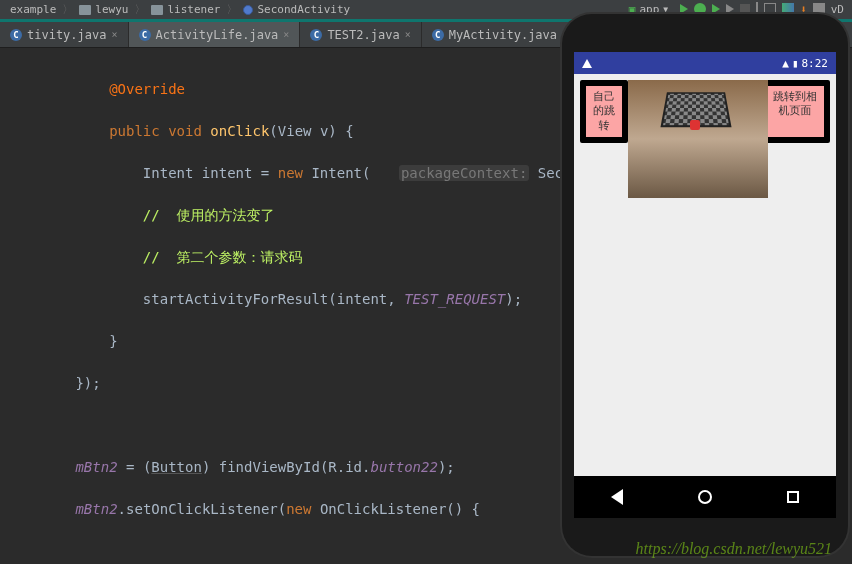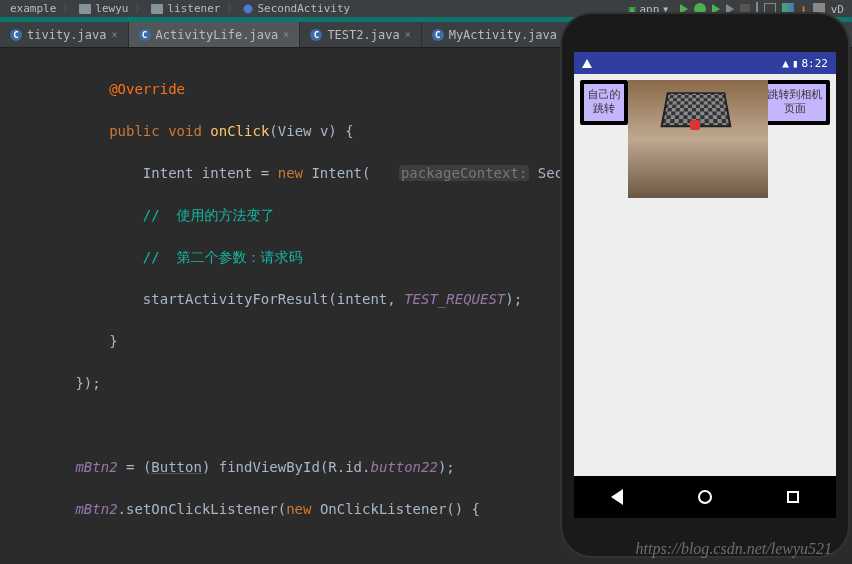--- a/index.html
+++ b/index.html
@@ -14,21 +14,21 @@
       position: relative;
     }
     .breadcrumb {
       background: #3c3f41;
       height: 22px;
       display: flex;
       align-items: center;
       padding: 0 4px;
       color: #bbbbbb;
       font-size: 11px;
-      border-bottom: 5px solid #0f766e;
+      border-bottom: 3px solid #0f766e;
     }
     .breadcrumb-item {
       display: flex;
       align-items: center;
       padding: 0 6px;
     }
     .breadcrumb-item .folder-icon {
       width: 12px;
       height: 10px;
       background: #87939a;
@@ -116,21 +116,21 @@
       color: #888;
       font-size: 10px;
     }
     .editor {
       padding: 10px 8px;
       line-height: 21px;
       font-size: 14px;
       white-space: pre;
     }
     .kw { color: #cc7832; }
-    .comment { color: #14b8a6; }
+    .comment { color: #bef264; }
     .annotation { color: #f97316; }
     .method { color: #ffc66d; }
     .field { color: #9876aa; font-style: italic; }
     .hint {
       background: rgba(100,100,100,0.3);
       color: #787878;
       padding: 0 2px;
       border-radius: 3px;
       font-style: normal;
       margin-left: 20px;
@@ -186,22 +186,22 @@
       background: #eee;
       height: calc(100% - 22px);
       position: relative;
     }
     .phone-buttons {
       display: flex;
       padding: 6px;
       gap: 0;
     }
     .phone-btn {
-      background: #c4b5fd;
-      border: 4px solid #000000;
+      background: #fca5a5;
+      border: 6px solid #000000;
       padding: 4px 2px;
       font-size: 11px;
       color: #333;
       line-height: 1.3;
       text-align: center;
       border-radius: 2px;
     }
     .phone-btn.left { width: 48px; }
     .phone-btn.right { width: 70px; margin-left: auto; }
     .phone-img {
@@ -260,21 +260,21 @@
     }
     .nav-recent {
       width: 12px;
       height: 12px;
       border: 2px solid white;
     }
     .watermark {
       position: absolute;
       bottom: 6px;
       right: 20px;
-      color: #a3a3a3;
+      color: #84cc16;
       font-size: 16px;
       opacity: 0.6;
       font-family: Georgia, serif;
       font-style: italic;
     }
   </style>
 </head>
 <body>
 
 <div class="breadcrumb">

